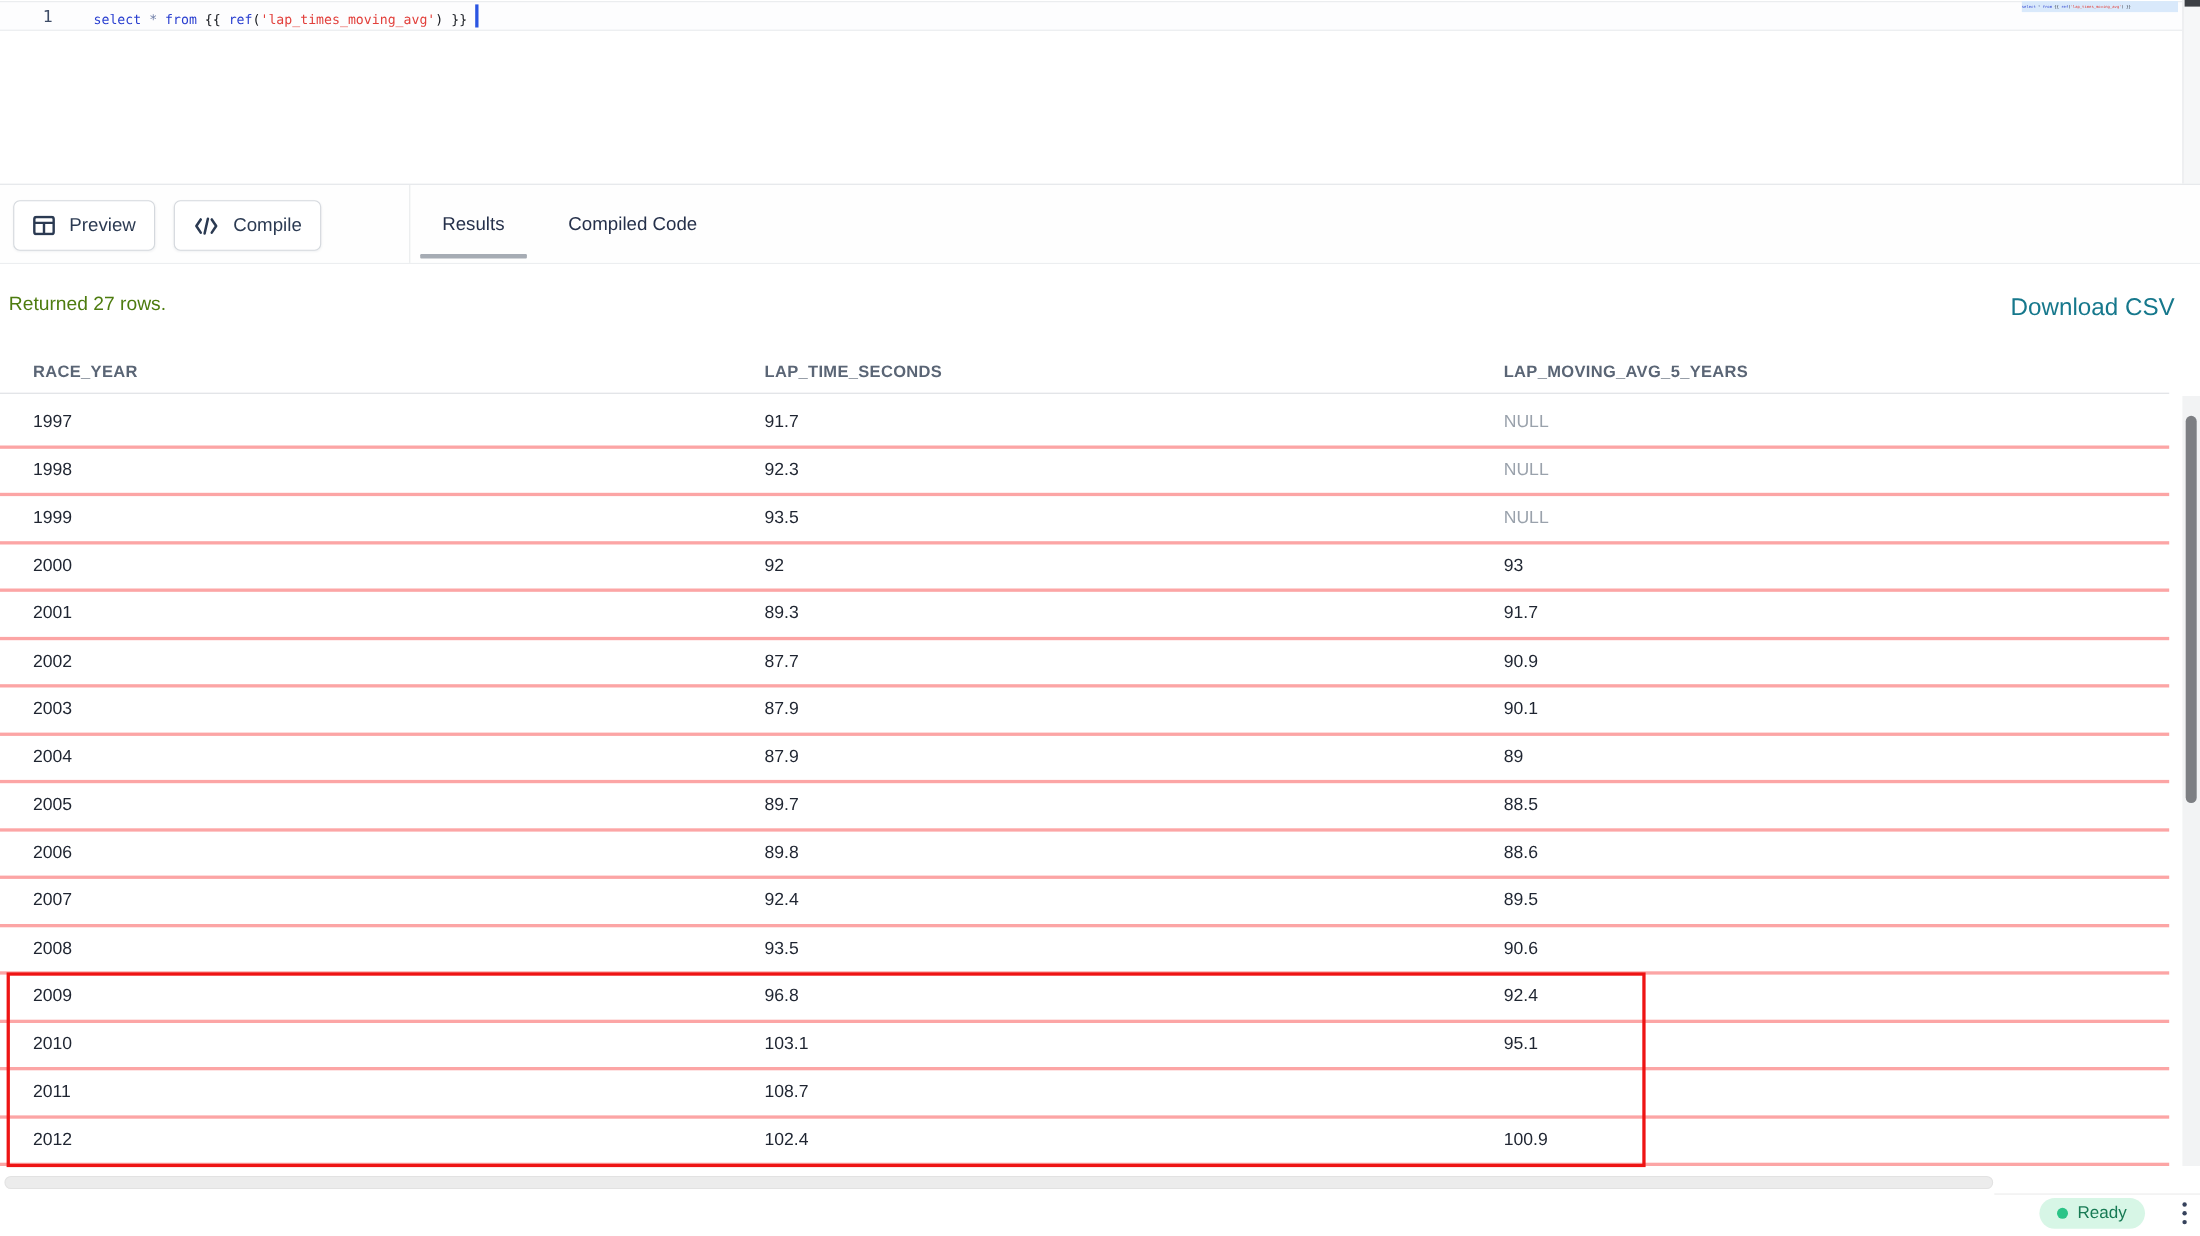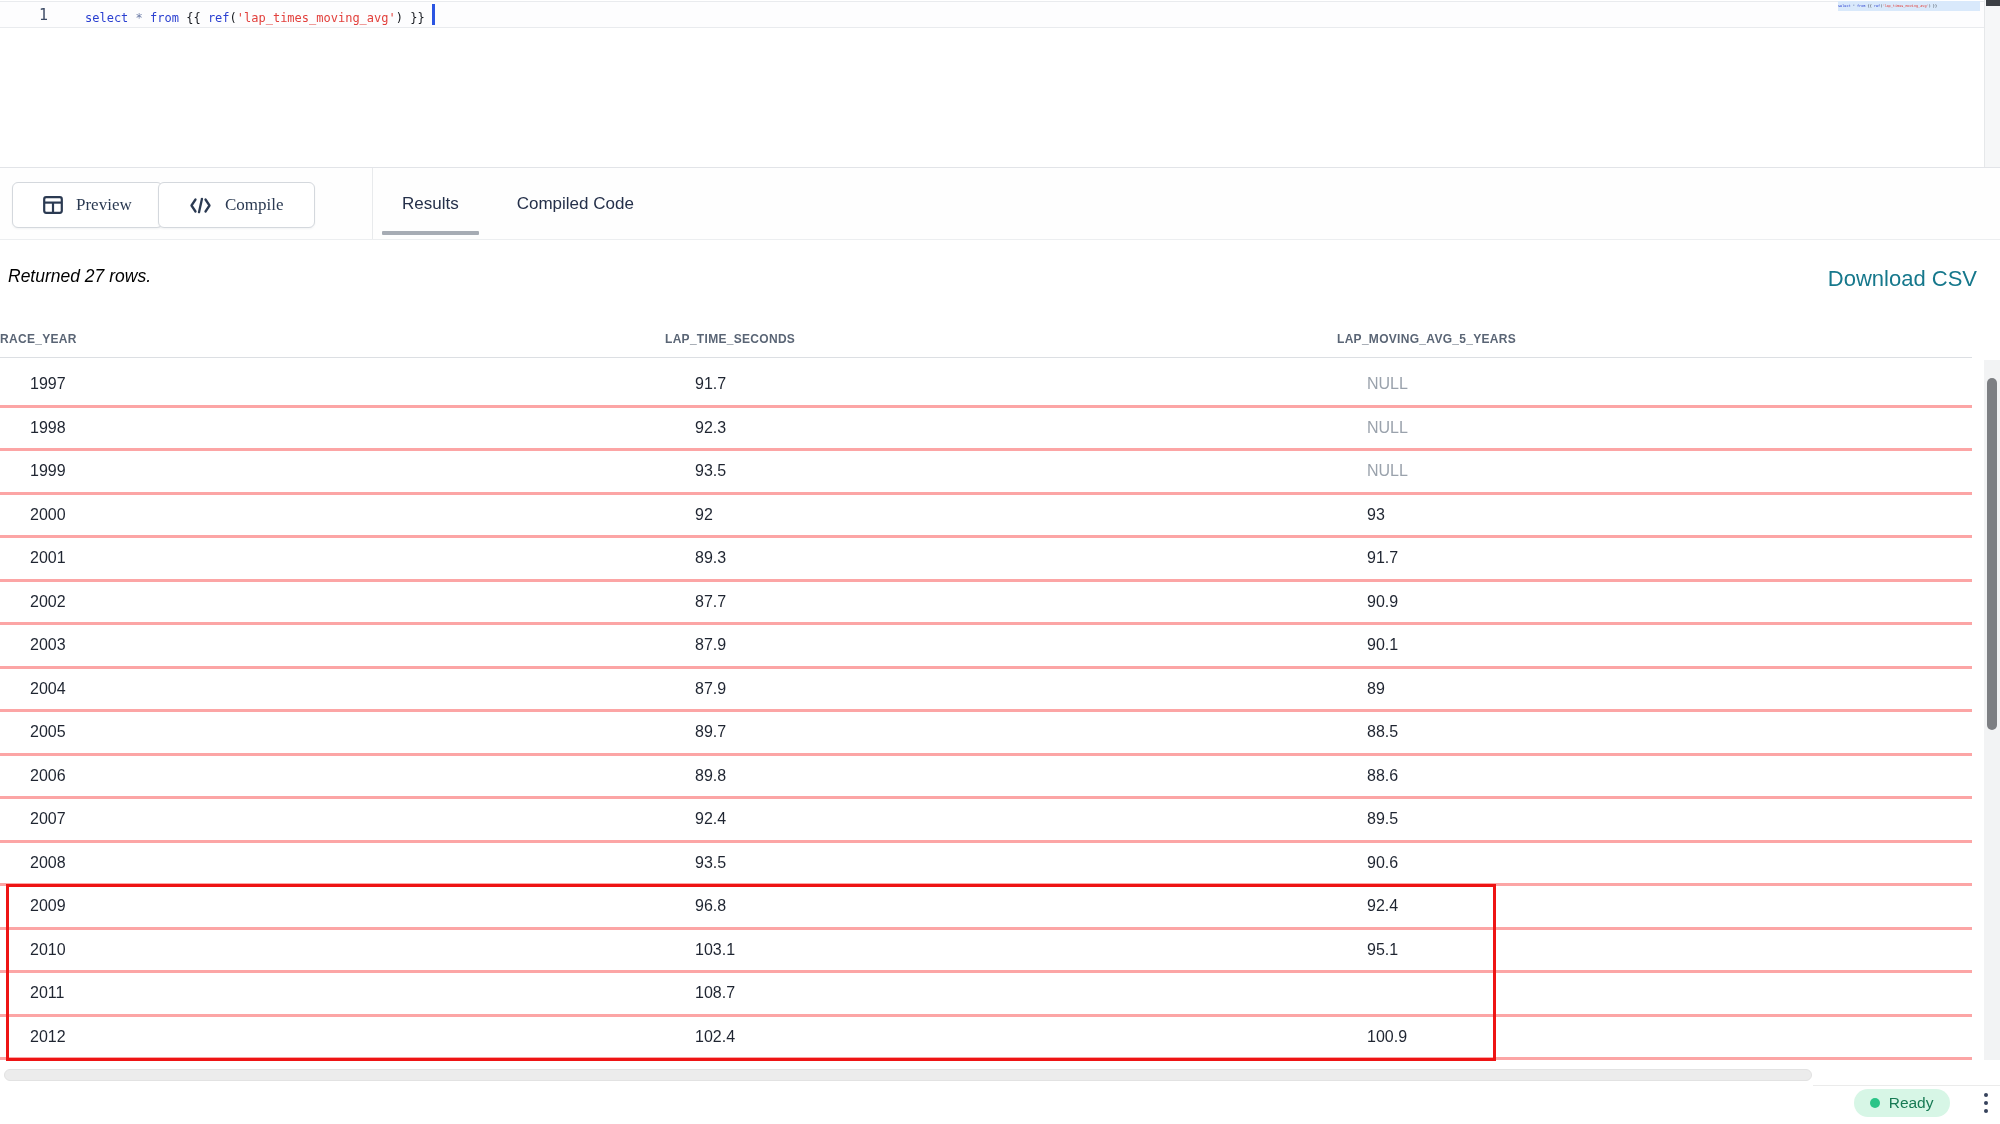--- a/index.html
+++ b/index.html
@@ -41,49 +41,48 @@
   }
   .editor-scroll-thumb { position:absolute; top:0; left:1px; width:14px; height:6px; background:#3d4045; }
 
   
   .toolbar {
     position:absolute; top:167px; left:0; right:0; height:73px;
     background:#fefefe; border-top:1px solid #e2e4e8; border-bottom:1px solid #eceef0;
   }
   .btn {
     position:absolute; top:14px; height:46px;
-    display:flex; align-items:center; gap:13px; padding:0 30px;
+    display:flex; align-items:center; gap:13px; padding:0 17px;
     background:#fff; border:1px solid #d4d8dd; border-radius:6px;
     color:#2b3a52; font-size:17px; cursor:pointer;
     box-shadow:0 1px 2px rgba(20,30,50,.05);
-    font-family:Liberation Serif, serif;
   }
   .btn-preview { left:12px; }
   .btn-compile { left:158px; }
   .toolbar-divider { position:absolute; left:372px; top:0; bottom:0; width:1px; background:#e8eaec; }
   .tabs { position:absolute; left:373px; top:0; bottom:0; display:flex; }
   .tab {
     position:relative; display:flex; align-items:center; padding:0 29px;
     font-size:17px; color:#25304a; cursor:pointer;
   }
   .tab.active::after {
     content:""; position:absolute; left:9px; right:9px; bottom:4px; height:4px;
     background:#a6acb4; border-radius:1px;
   }
 
   
-  .summary { position:absolute; top:266px; left:8px; font-size:17.5px; color:#000000;font-style:italic; }
+  .summary { position:absolute; top:266px; left:8px; font-size:17.5px; color:#4d7c0f; }
   .download { position:absolute; top:266px; right:23px; font-size:22px; color:#16788c; cursor:pointer; }
 
   
   .table { position:absolute; top:320px; left:0; width:1972px; }
   .grid-cols { display:grid; grid-template-columns:665px 672px 1fr; }
   .thead { height:38px; align-items:center; border-bottom:1px solid #dcdfe3; }
   .th {
-    font-size:12px; font-weight:700; letter-spacing:.3px;
+    padding-left:30px; font-size:15px; font-weight:700; letter-spacing:.3px;
     color:#5a6575;
   }
   .tbody { margin-top:6px; }
   .trow { height:43.5px; align-items:center; border-bottom:3px solid #fca5a5; }
   .td { padding-left:30px; font-size:16px; color:#1f2531; }
   .td.null { color:#9aa2ac; }
 
   .results-scrollbar {
     position:absolute; top:360px; right:0; width:16px; height:700px; background:#f2f3f4;
   }

